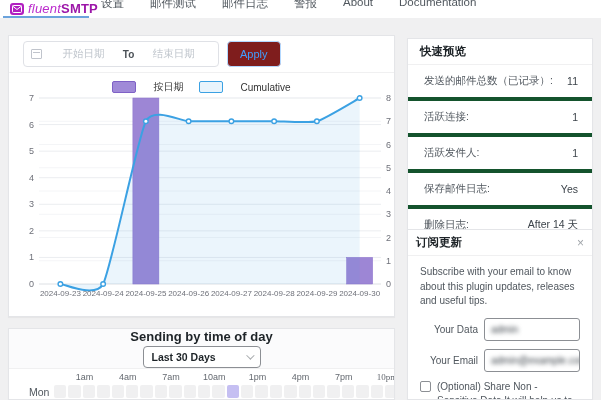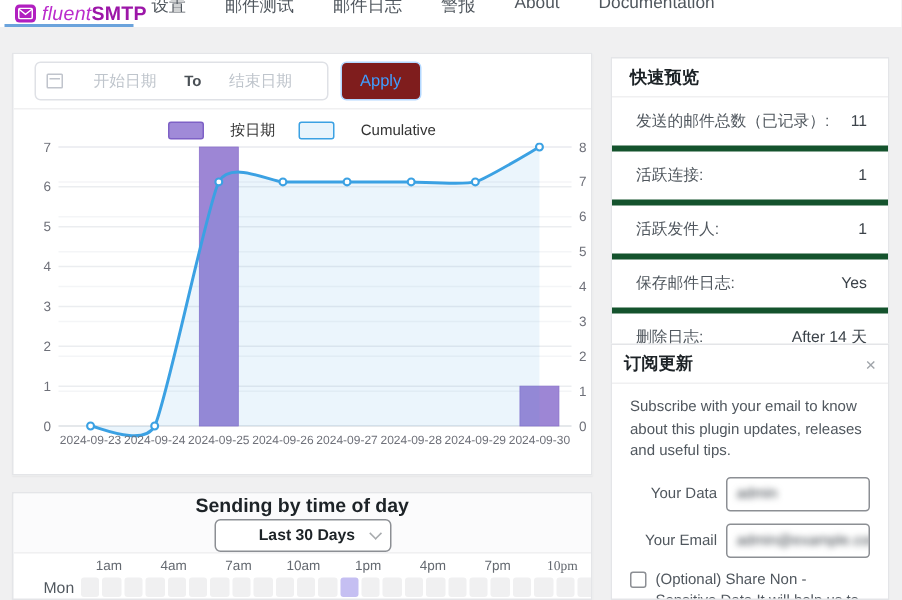--- a/index.html
+++ b/index.html
@@ -51,26 +51,26 @@
 
   #chart-svg-wrap { width:387px; height:215px; }
   .tick-label { font-size:9px; fill:#6e7079; }
   .x-label { font-size:8px; fill:#6e7079; }
 
   
   #card-timeofday { left:8px; top:328px; width:387px; height:72px; overflow:hidden; }
   #card-timeofday .card-header { height:40px; background:#fbfbfc;flex-direction:column; }
   .select-box { position:relative; display:flex; align-items:center; width:118px; height:22px;
     border:1px solid #8c8f94; border-radius:4px; background:#fff; padding:0 8px; cursor:pointer; }
-  .select-box .sel-text { font-size:10.5px; font-weight:bold; color:#1d2327; flex:1;margin-left:21px; }
+  .select-box .sel-text { font-size:10.5px; font-weight:bold; color:#1d2327; flex:1; }
   .chev { width:6px; height:6px; border-right:1.5px solid #a7aaad; border-bottom:1.5px solid #a7aaad;
     transform:rotate(45deg) translateY(-2px); }
   .heatmap { position:relative; height:32px; }
   .hm-row-label { position:absolute; left:20px; top:17px; font-size:10.5px; color:#50575e; }
-  .hm-hours { position:absolute; left:43px; top:3px; height:11px; width:340px; }
+  .hm-hours { position:absolute; left:55px; top:3px; height:11px; width:340px; }
   .hm-hours span { position:absolute; transform:translateX(-50%); font-size:9px; color:#646970; }
   .hm-cells { position:absolute; left:45px; top:16px; display:flex; gap:2px; }
   .hm-cell { width:12.4px; height:13px; background:#f0f0f1; border-radius:2px; }
   .hm-cell.hl { background:#c5bff2; }
 
   
   #card-overview { left:407px; top:38px; width:186px; }
   #card-overview .card-header { height:26px; padding:0 12px; }
   #card-overview .card-title { font-size:11.5px; }
   .ov-row { display:flex; justify-content:space-between; align-items:center;

